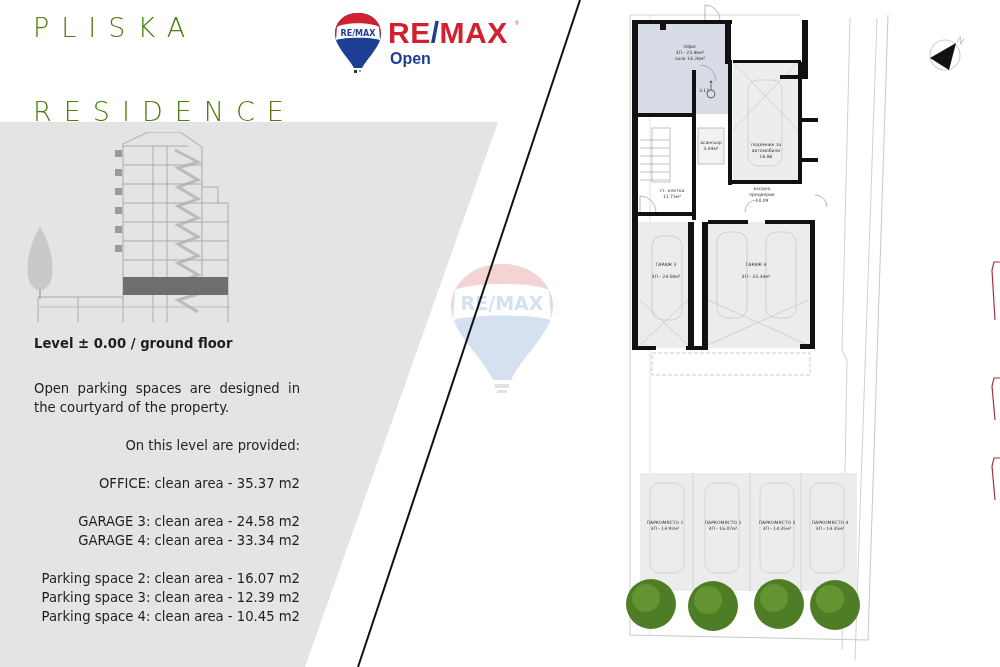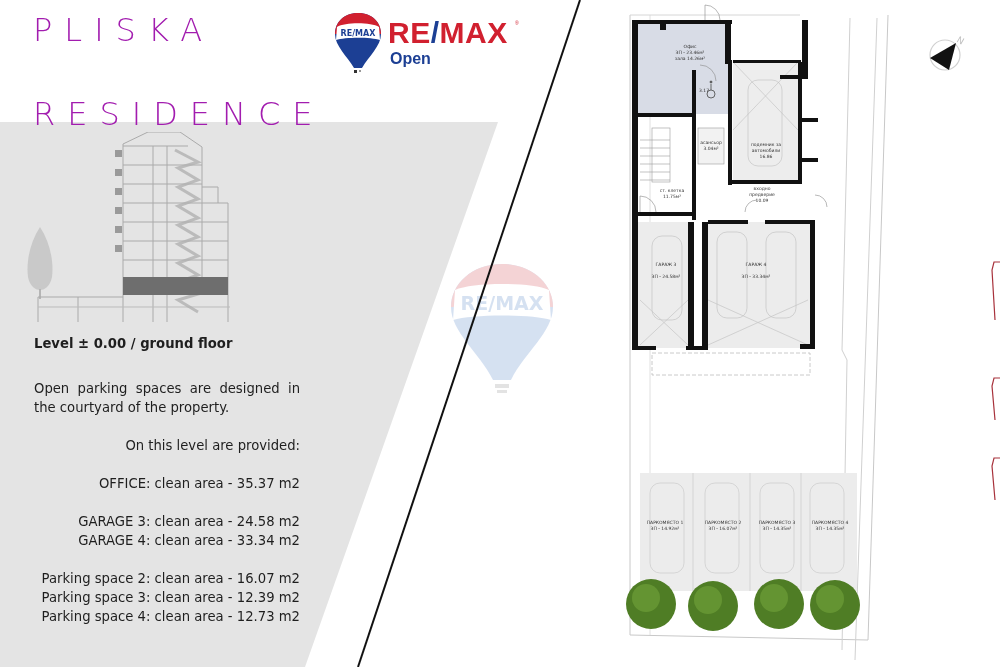--- a/index.html
+++ b/index.html
@@ -1,19 +1,19 @@
 <!DOCTYPE html>
 <html><head>
 <meta charset="utf-8">
 <style>
   * { box-sizing: border-box; margin: 0; padding: 0; }
   html, body { width: 1000px; height: 667px; overflow: hidden; background: #ffffff; }
   body { position: relative; font-family: "Liberation Sans", sans-serif; color: #222; }
 
-  .title { position: absolute; left: 33px; font-family: "DejaVu Sans", sans-serif; font-weight: 300; font-size: 32px; letter-spacing: 12px; color: #a21caf; line-height: 1; }
+  .title { position: absolute; left: 33px; font-family: "DejaVu Sans", sans-serif; font-weight: 300; font-size: 27px; letter-spacing: 12px; color: #4d7c0f; line-height: 1; }
   .title.l1 { top: 14px; }
   .title.l2 { top: 66px; margin-top: 32px; }
 
   .logo { position: absolute; left: 333px; top: 10px; width: 200px; height: 66px; }
   .logo .brand { position: absolute; left: 55px; top: 8px; font-size: 30px; font-weight: bold; color: #d1202f; letter-spacing: 0.5px; line-height: 1; }
   .logo .brand .slash { color: #1c3f94; }
   .logo .city { position: absolute; left: 57px; top: 41px; font-size: 16px; font-weight: bold; color: #1c3f94; line-height: 1; }
   .logo .reg { position: absolute; left: 182px; top: 10px; font-size: 5px; color: #d1202f; }
 
   .grey-panel { position: absolute; left: 0; top: 122px; width: 500px; height: 545px; }
@@ -110,21 +110,21 @@
   <div class="para">Open parking spaces are designed in the courtyard of the property.</div>
   <div class="line">On this level are provided:</div>
   <div class="gap"></div>
   <div class="line">OFFICE: clean area - 35.37 m2</div>
   <div class="gap"></div>
   <div class="line">GARAGE 3: clean area - 24.58 m2</div>
   <div class="line">GARAGE 4: clean area - 33.34 m2</div>
   <div class="gap"></div>
   <div class="line">Parking space 2: clean area - 16.07 m2</div>
   <div class="line">Parking space 3: clean area - 12.39 m2</div>
-  <div class="line">Parking space 4: clean area - 12.73 m2</div>
+  <div class="line">Parking space 4: clean area - 10.45 m2</div>
 </div>
 
 <svg class="watermark" viewBox="0 0 110 135" width="110" height="135">
   <path d="M55 2 C25 2 4 22 4 45 C4 70 32 90 46 118 L64 118 C78 90 106 70 106 45 C106 22 85 2 55 2 Z" fill="#7fa3d6"></path>
   <path d="M55 2 C25 2 4 22 4 45 L106 45 C106 22 85 2 55 2 Z" fill="#e07a80"></path>
   <path d="M8 28 C25 20 85 20 102 28 L104 58 C85 52 25 52 6 58 Z" fill="#ffffff"></path>
   <text x="55" y="48" font-family="DejaVu Sans, sans-serif" font-size="19" font-weight="bold" fill="#7fa3d6" text-anchor="middle">RE/MAX</text>
   <rect x="48" y="122" width="14" height="4" fill="#aaa"></rect>
   <rect x="50" y="128" width="10" height="3" fill="#aaa"></rect>
 </svg>

